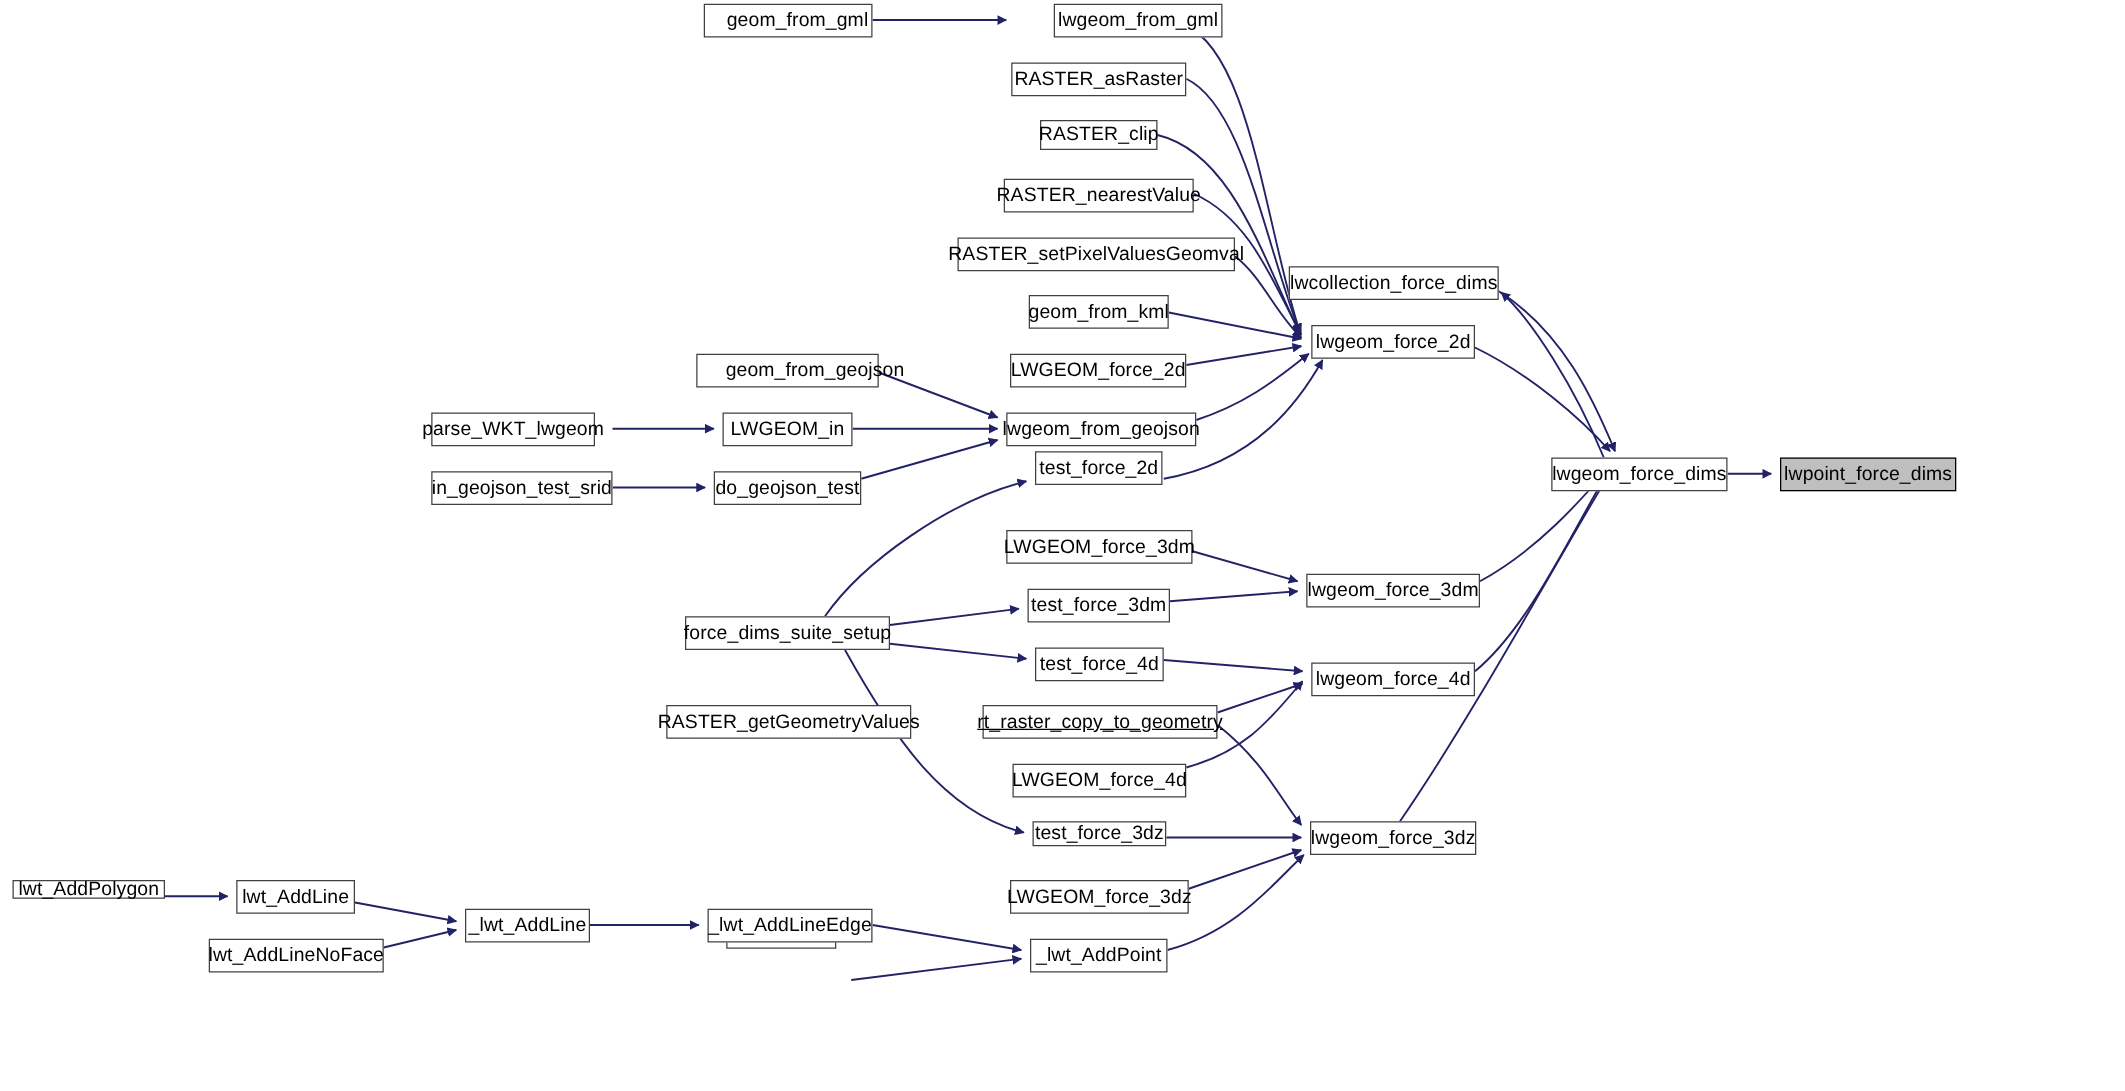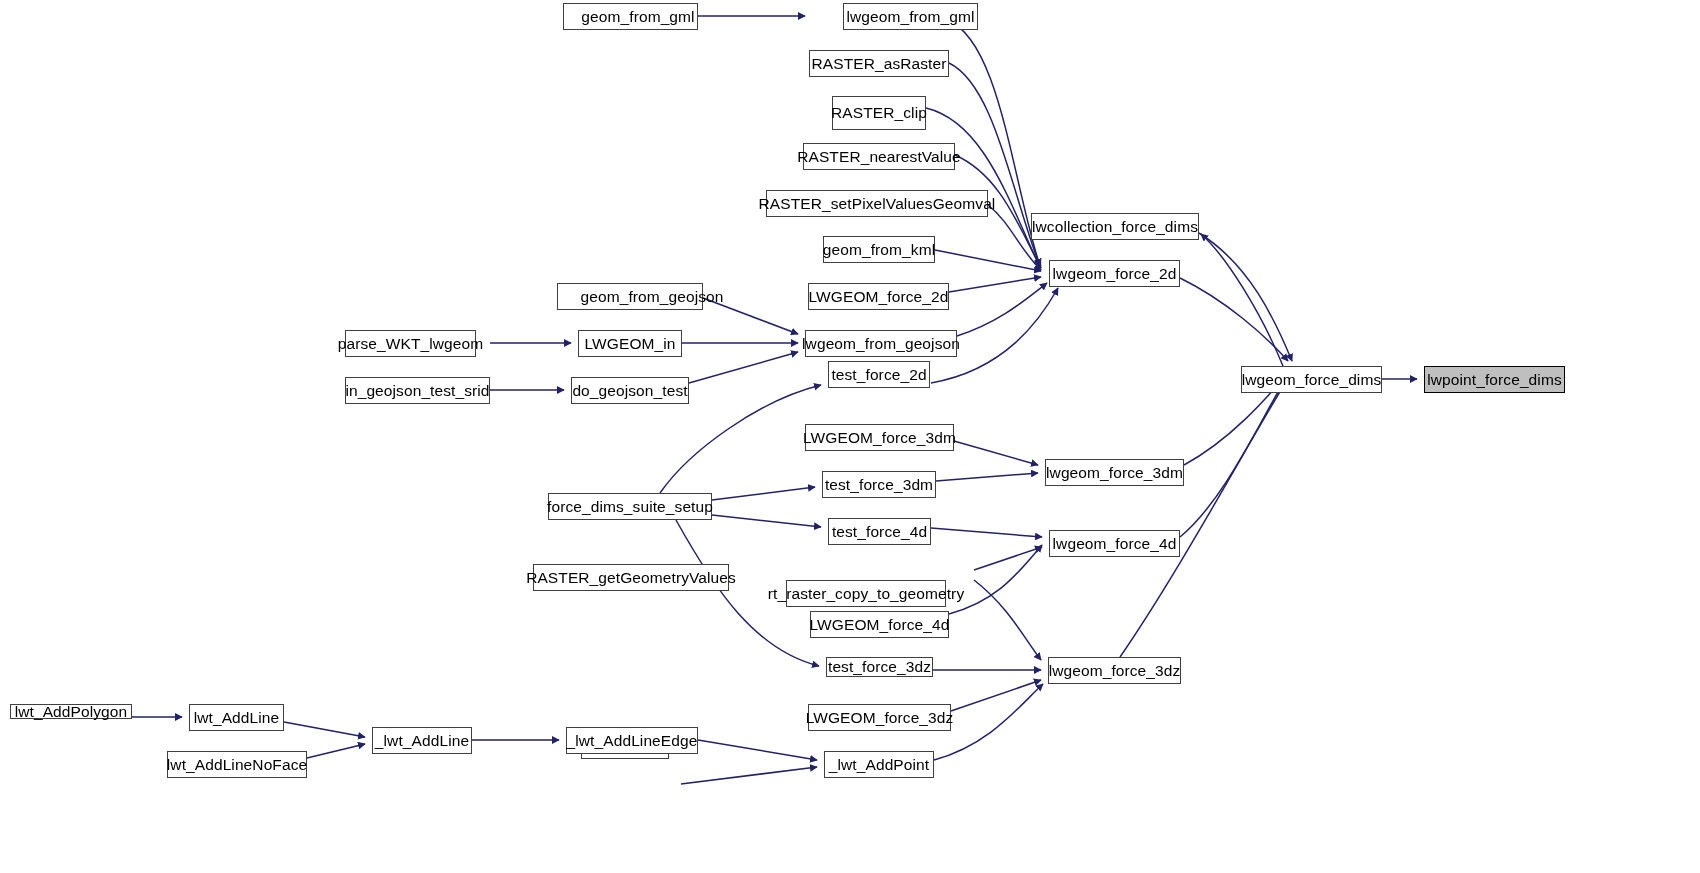--- a/index.html
+++ b/index.html
@@ -105,21 +105,21 @@
   <div id="node-layer">
       <div class="node" style="left: 563px; top: 3px; width: 135px; height: 27px; padding-left: 15px;">
         <span class="node-label">geom_from_gml</span>
       </div>
       <div class="node" style="left: 812px; top: 3px; width: 135px; height: 27px; margin-left: 31px;">
         <span class="node-label">lwgeom_from_gml</span>
       </div>
       <div class="node" style="left: 809px; top: 50px; width: 140px; height: 27px;">
         <span class="node-label">RASTER_asRaster</span>
       </div>
-      <div class="node" style="left: 832px; top: 96px; width: 94px; height: 34px;">
+      <div class="node" style="left: 832px; top: 96px; width: 94px; height: 24px;">
         <span class="node-label">RASTER_clip</span>
       </div>
       <div class="node" style="left: 803px; top: 143px; width: 152px; height: 27px;">
         <span class="node-label">RASTER_nearestValue</span>
       </div>
       <div class="node" style="left: 766px; top: 190px; width: 222px; height: 27px;">
         <span class="node-label">RASTER_setPixelValuesGeomval</span>
       </div>
       <div class="node" style="left: 823px; top: 236px; width: 112px; height: 27px;">
         <span class="node-label">geom_from_kml</span>
@@ -156,21 +156,21 @@
       </div>
       <div class="node" style="left: 548px; top: 493px; width: 164px; height: 27px;">
         <span class="node-label">force_dims_suite_setup</span>
       </div>
       <div class="node" style="left: 828px; top: 518px; width: 103px; height: 27px;">
         <span class="node-label">test_force_4d</span>
       </div>
       <div class="node" style="left: 533px; top: 564px; width: 196px; height: 27px;">
         <span class="node-label">RASTER_getGeometryValues</span>
       </div>
-      <div class="node" style="left: 786px; top: 580px; width: 160px; height: 27px;">
+      <div class="node" style="left: 786px; top: 564px; width: 188px; height: 27px; text-decoration: underline;">
         <span class="node-label">rt_raster_copy_to_geometry</span>
       </div>
       <div class="node" style="left: 810px; top: 611px; width: 139px; height: 27px;">
         <span class="node-label">LWGEOM_force_4d</span>
       </div>
       <div class="node" style="left: 826px; top: 657px; width: 107px; height: 20px;">
         <span class="node-label">test_force_3dz</span>
       </div>
       <div class="node" style="left: 808px; top: 704px; width: 143px; height: 27px;">
         <span class="node-label">LWGEOM_force_3dz</span>

